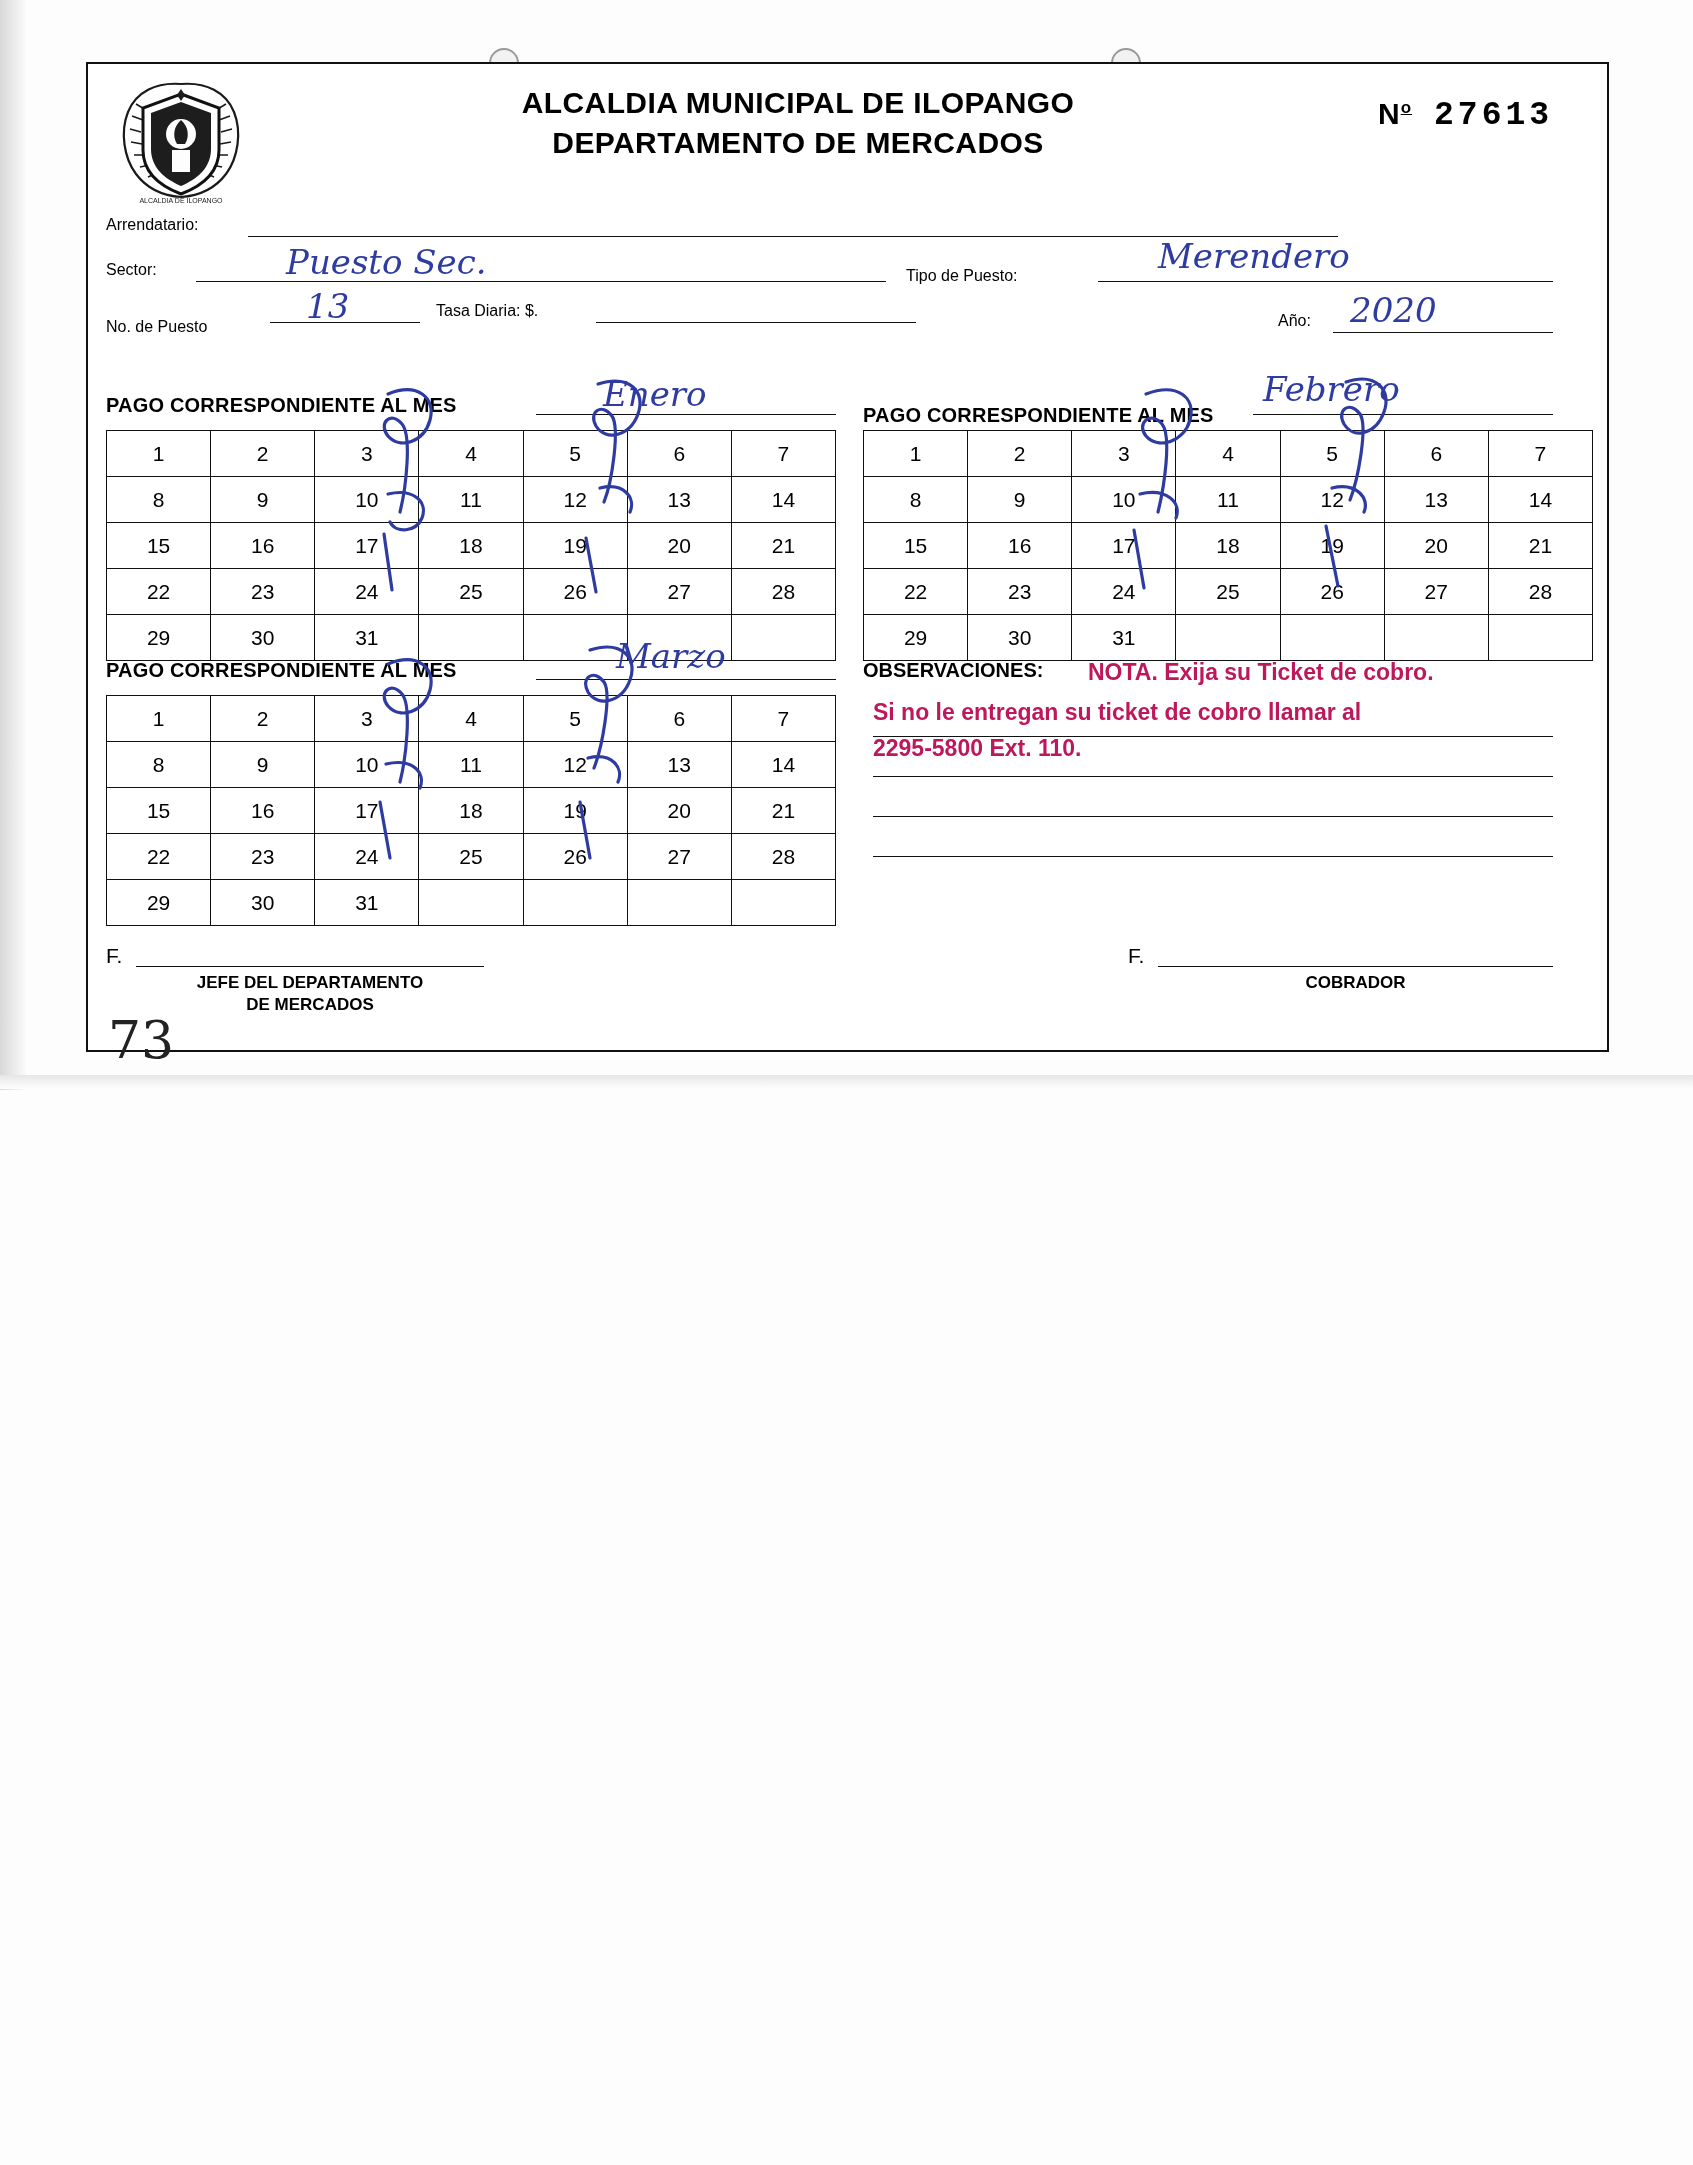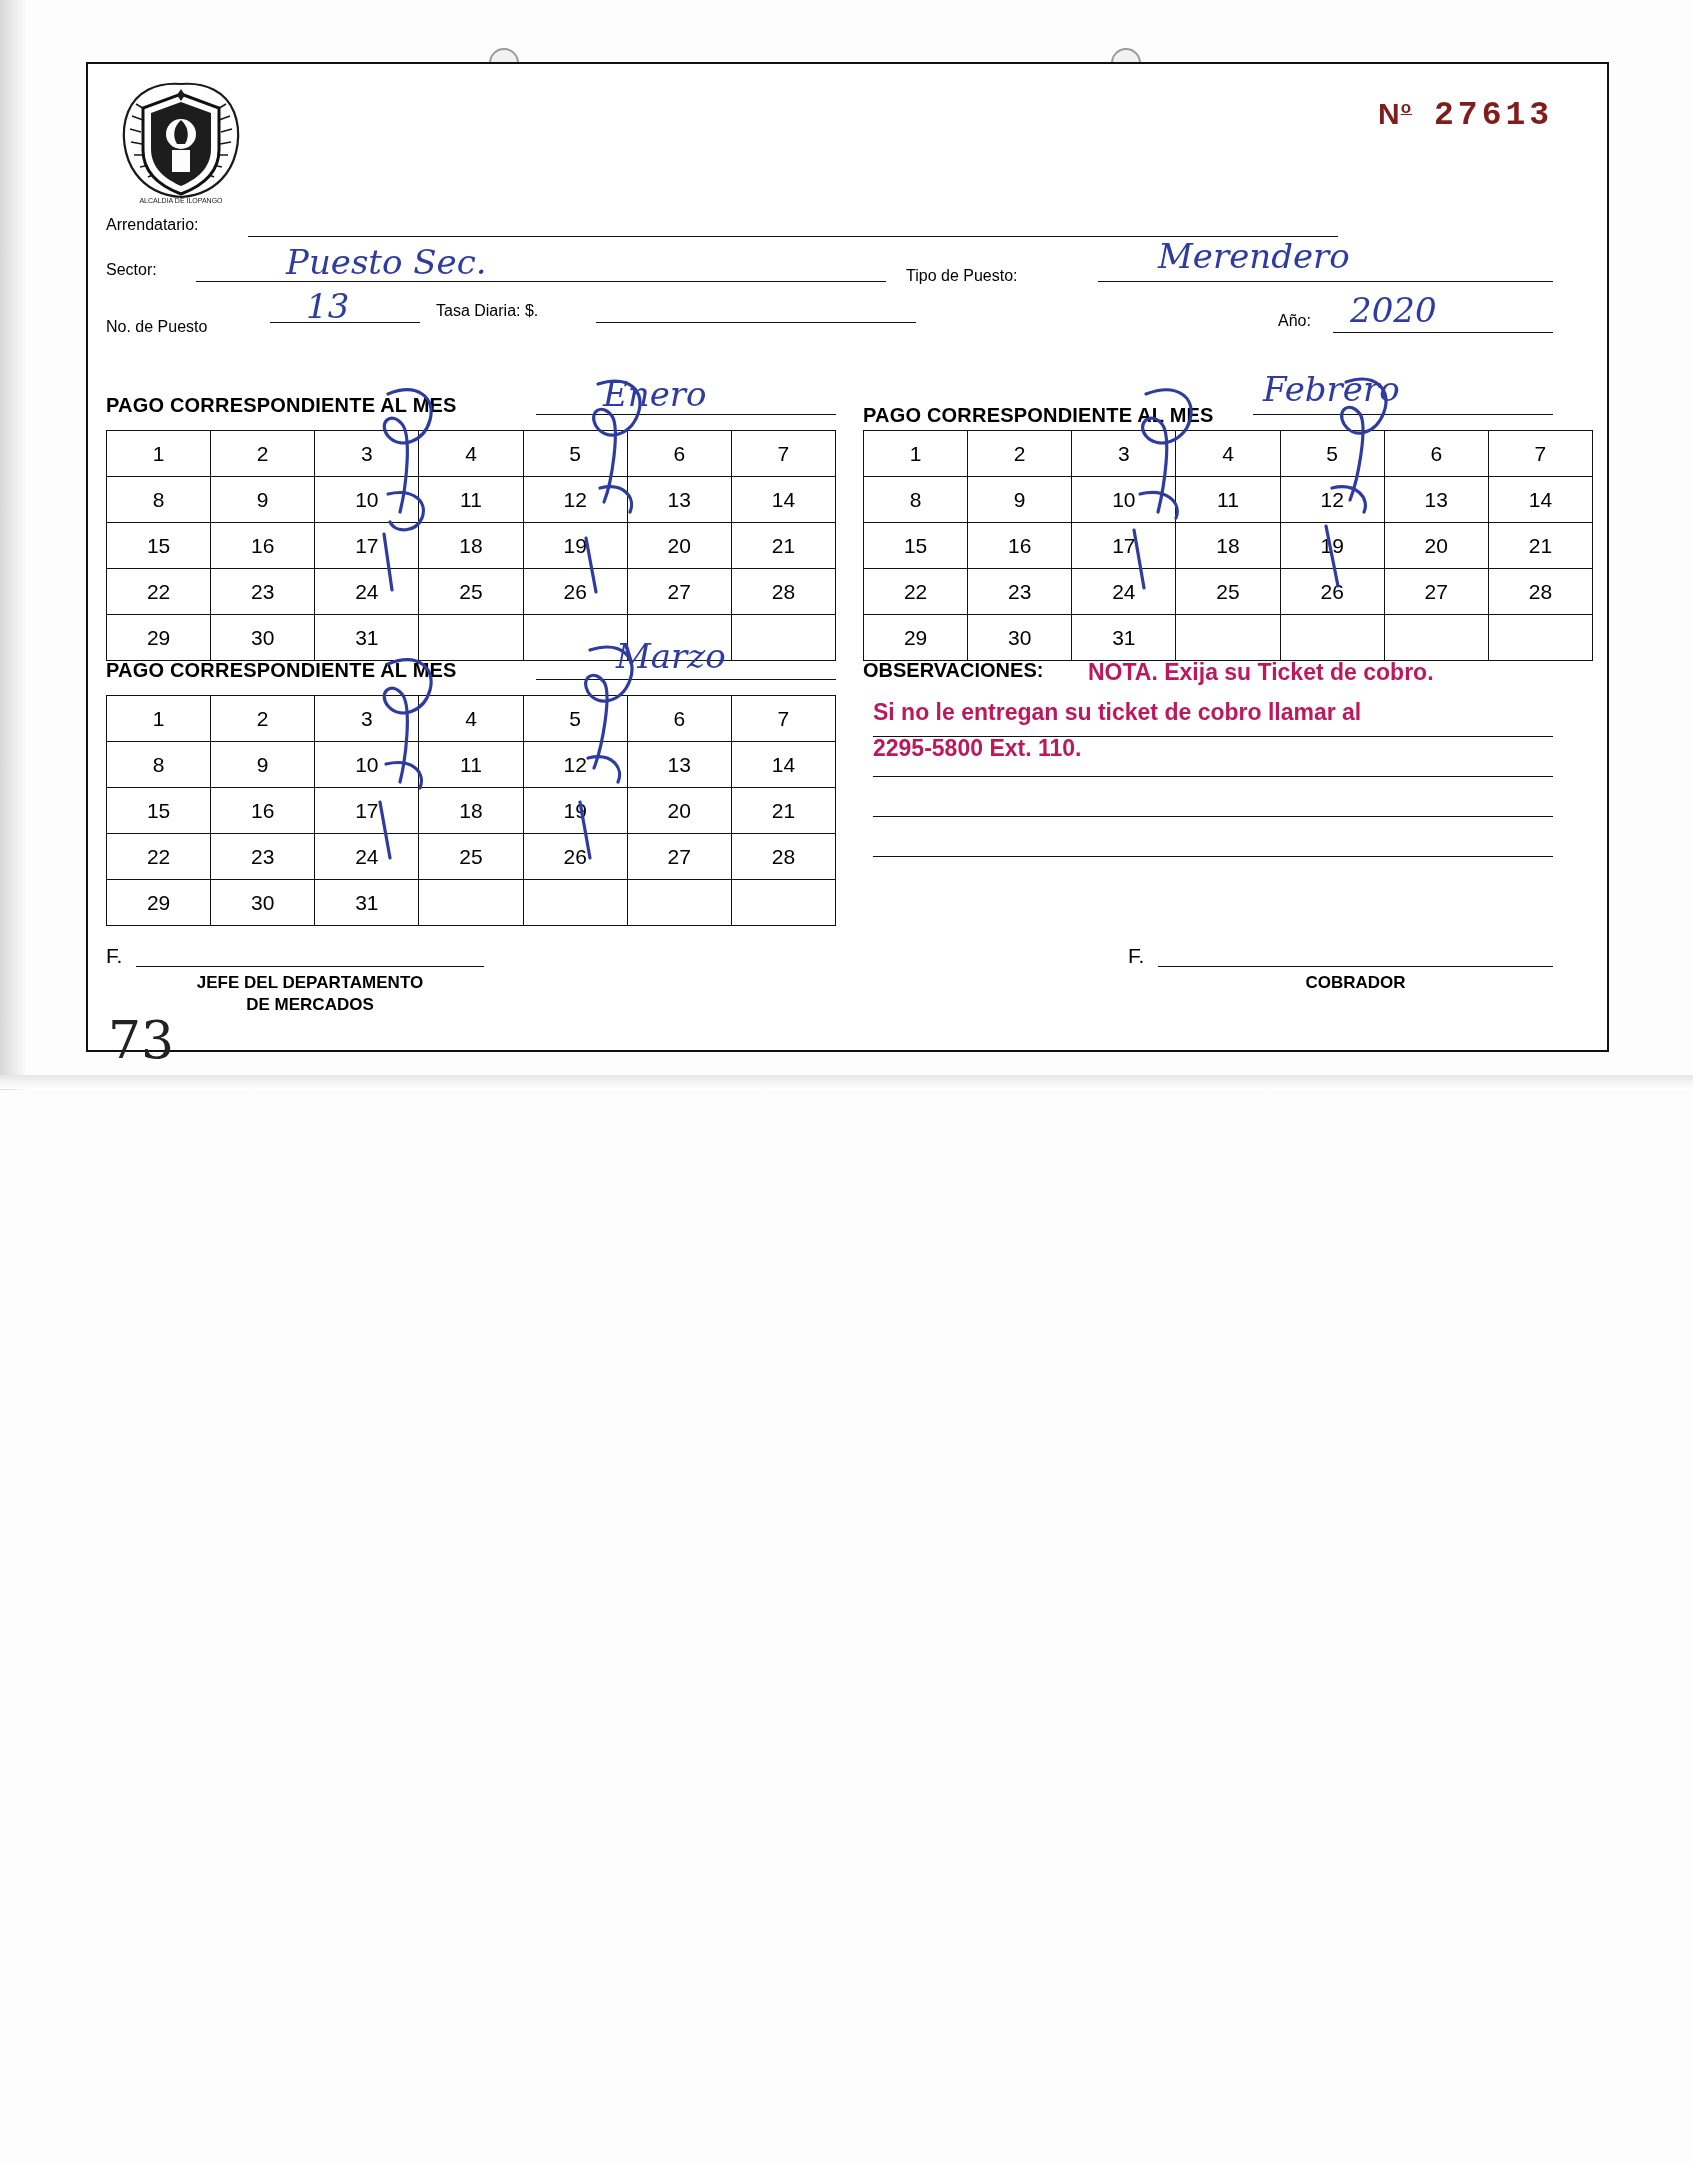--- a/index.html
+++ b/index.html
@@ -79,21 +79,21 @@
   }
   .header-titles .line2 {
     font-size: 30px;
     font-weight: bold;
     letter-spacing: 0.4px;
     margin-top: 6px;
   }
   .serial {
     position: absolute;
     left: 1290px; top: 30px;
-    color: #7f1d1d;
+    color: #000000;
     font-size: 33px;
     font-weight: bold;
     letter-spacing: 1px;
   }
   .serial .no-label {
     font-size: 30px;
     margin-right: 22px;
   }
   .serial .no-label sup {
     font-size: 17px;
@@ -214,20 +214,24 @@
         <path d="M75 18 L113 32 L113 74 C113 96 96 110 75 118 C54 110 37 96 37 74 L37 32 Z" fill="#ffffff" stroke="#111" stroke-width="3"></path>
         <path d="M75 26 L105 37 L105 73 C105 92 91 103 75 110 C59 103 45 92 45 73 L45 37 Z" fill="#1d1d1d"></path>
         <circle cx="75" cy="58" r="15" fill="#fdfdfd"></circle>
         <path d="M75 44 c-7 6 -9 16 -4 24 h8 c5 -8 3 -18 -4 -24 z" fill="#1d1d1d"></path>
         <rect x="66" y="74" width="18" height="22" fill="#fdfdfd"></rect>
         <path d="M75 13 l4 6 -4 6 -4 -6 z" fill="#1d1d1d"></path>
         <text x="75" y="127" font-size="7" text-anchor="middle" fill="#1a1a1a" font-family="Liberation Sans, sans-serif">ALCALDIA DE ILOPANGO</text>
       </svg>
     </div>
 
+    <div class="header-titles">
+      <div class="line1">ALCALDIA MUNICIPAL DE ILOPANGO</div>
+      <div class="line2">DEPARTAMENTO DE MERCADOS</div>
+    </div>
 
     <div class="serial">
       <span class="no-label"><span>N</span><sup>o</sup></span><span class="serial-num">27613</span>
     </div>
 
     <div class="field-label" style="left:18px; top:152px;">Arrendatario:</div>
     <div class="rule" style="left:160px; top:172px; width:1090px;"></div>
 
     <div class="field-label" style="left:18px; top:197px;">Sector:</div>
     <div class="rule" style="left:108px; top:217px; width:690px;"></div>

